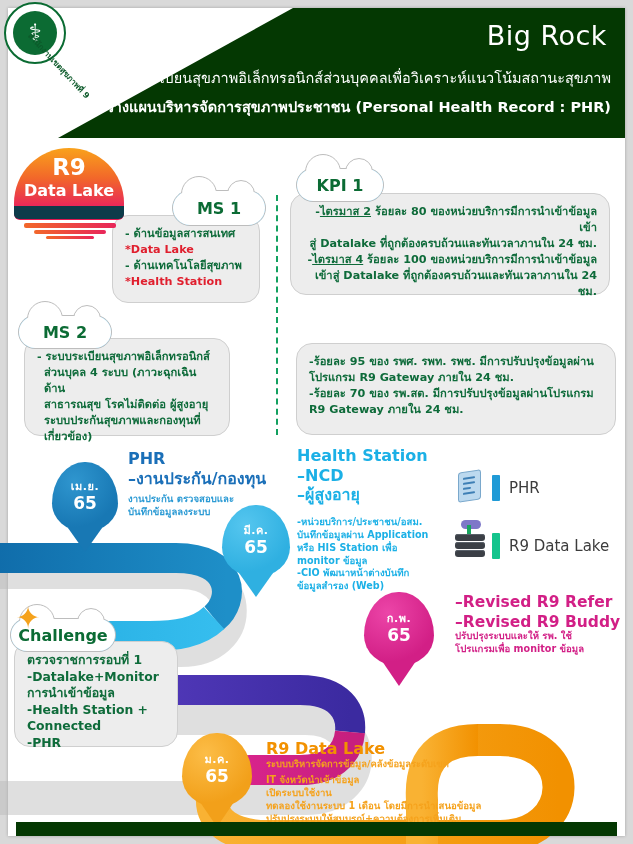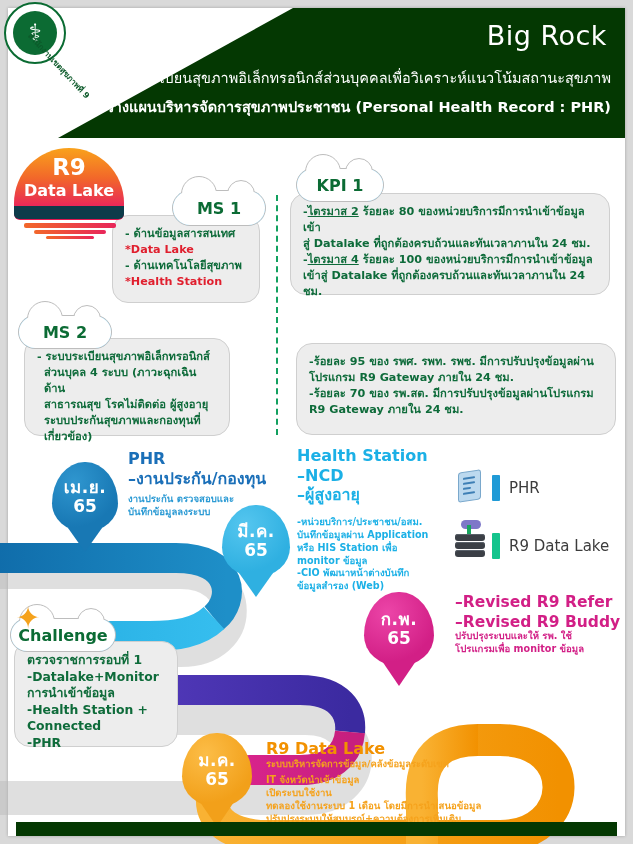--- a/index.html
+++ b/index.html
@@ -160,21 +160,21 @@
     transform:translateX(-50%);
     width:0;height:0;
     border-left:17px solid transparent;
     border-right:17px solid transparent;
   }
   .pin .lbl{
     position:absolute;left:0;right:0;top:0;bottom:0;
     display:flex;flex-direction:column;align-items:center;justify-content:center;
     color:#ffffff;font-weight:700;line-height:1.12;z-index:2;
   }
-  .pin .lbl .m{ font-size:17px;letter-spacing:.5px; }
+  .pin .lbl .m{ font-size:11px;letter-spacing:.5px; }
   .pin .lbl .y{ font-size:17px; }
 
   
   .mtitle{ position:absolute;font-weight:700;z-index:9; }
   .mdesc{ position:absolute;font-weight:700;font-size:9.6px;line-height:1.34;z-index:9; }
 
   
   .legend{ position:absolute;left:452px;top:468px;z-index:9; }
   .legend-row{ display:flex;align-items:center;margin-bottom:18px; }
   .legend-ico{ width:36px;height:40px;position:relative;margin-right:4px; }
@@ -277,21 +277,21 @@
       <div style="padding-left:7px">ส่วนบุคล 4 ระบบ (ภาวะฉุกเฉินด้าน</div>
       <div style="padding-left:7px">สาธารณสุข โรคไม่ติดต่อ ผู้สูงอายุ</div>
       <div style="padding-left:7px">ระบบประกันสุขภาพและกองทุนที่</div>
       <div style="padding-left:7px">เกี่ยวข้อง)</div>
     </div>
   </div>
 
   <div class="cloud" style="left:296px;top:168px;width:86px;height:32px;">
     <div class="cap" style="font-size:16px;">KPI 1</div>
   </div>
-  <div class="panel" style="left:290px;top:193px;width:320px;height:102px;">
+  <div class="panel" style="left:290px;top:193px;width:320px;height:102px;text-align:right;">
     <div class="body">
       <div>
         <span>-</span><span class="u">ไตรมาส 2</span><span> ร้อยละ 80 ของหน่วยบริการมีการนำเข้าข้อมูลเข้า</span>
       </div>
       <div>สู่ Datalake ที่ถูกต้องครบถ้วนและทันเวลาภานใน 24 ชม.</div>
       <div>
         <span>-</span><span class="u">ไตรมาส 4</span><span> ร้อยละ 100 ของหน่วยบริการมีการนำเข้าข้อมูล</span>
       </div>
       <div>เข้าสู่ Datalake ที่ถูกต้องครบถ้วนและทันเวลาภานใน 24 ชม.</div>
     </div>

